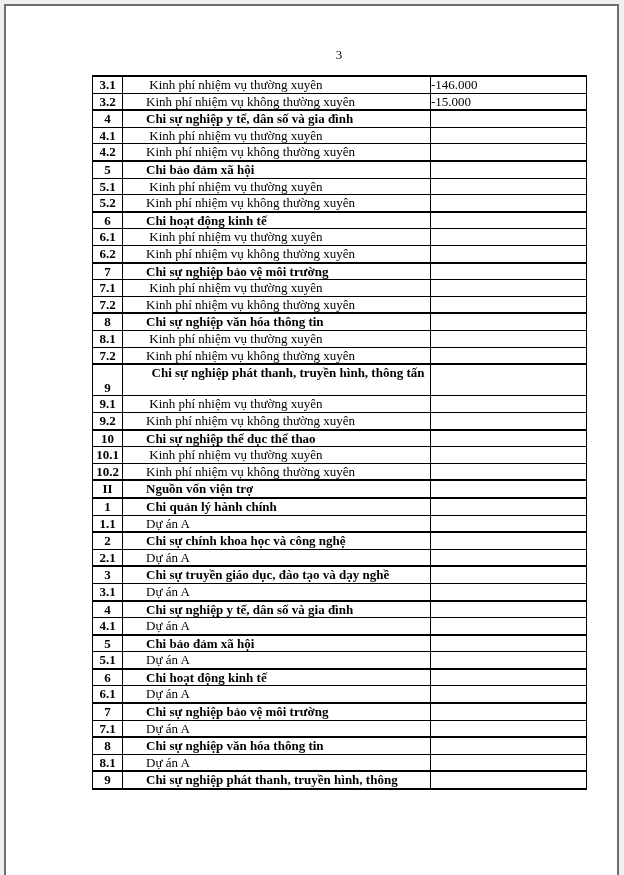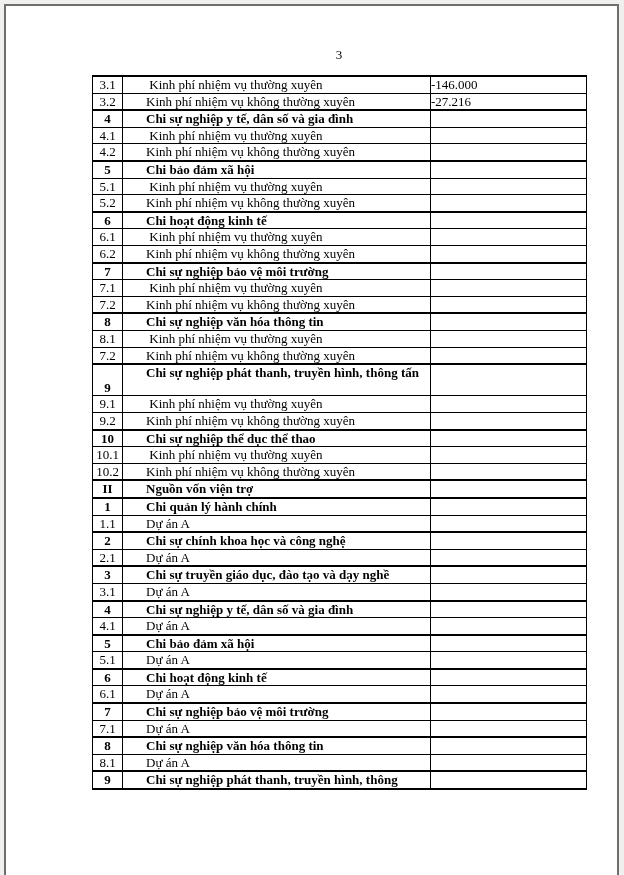--- a/index.html
+++ b/index.html
@@ -39,26 +39,26 @@
   col.c2 { width: 308px; }
   col.c3 { width: 156px; }
   td {
     border: 1px solid #000;
     height: 15.9px;
     font-size: 13px;
     line-height: 15.6px;
     color: #000;
     overflow: hidden;
   }
-  td.c-no   { text-align: center; vertical-align: bottom; }
+  td.c-no   { text-align: center; vertical-align: bottom; font-weight: bold; }
   td.c-label{ padding-left: 23px; white-space: pre-wrap; vertical-align: middle; }
   td.c-value{ text-align: left; padding-right: 45px; vertical-align: middle; }
   tr.section td { font-weight: bold; border-top-width: 2px; }
   tr.tall td { height: 31.8px; }
-  tr.tall td.c-label { vertical-align: top; }
+  tr.tall td.c-label { vertical-align: top; text-align: center; }
 </style>
 </head>
 <body>
 
 <div class="page">
   <div class="page-number">3</div>
 
   <table class="budget">
     <colgroup>
       <col class="c1">
@@ -68,21 +68,21 @@
     <tbody id="table-body">
   <tr>
     <td class="c-no">3.1</td>
     <td class="c-label"> Kinh phí nhiệm vụ thường xuyên</td>
     <td class="c-value">-146.000</td>
   </tr>
 
   <tr>
     <td class="c-no">3.2</td>
     <td class="c-label">Kinh phí nhiệm vụ không thường xuyên</td>
-    <td class="c-value">-27.216</td>
+    <td class="c-value">-15.000</td>
   </tr>
 
   <tr class="section">
     <td class="c-no">4</td>
     <td class="c-label">Chi sự nghiệp y tế, dân số và gia đình</td>
     <td class="c-value"></td>
   </tr>
 
   <tr>
     <td class="c-no">4.1</td>

